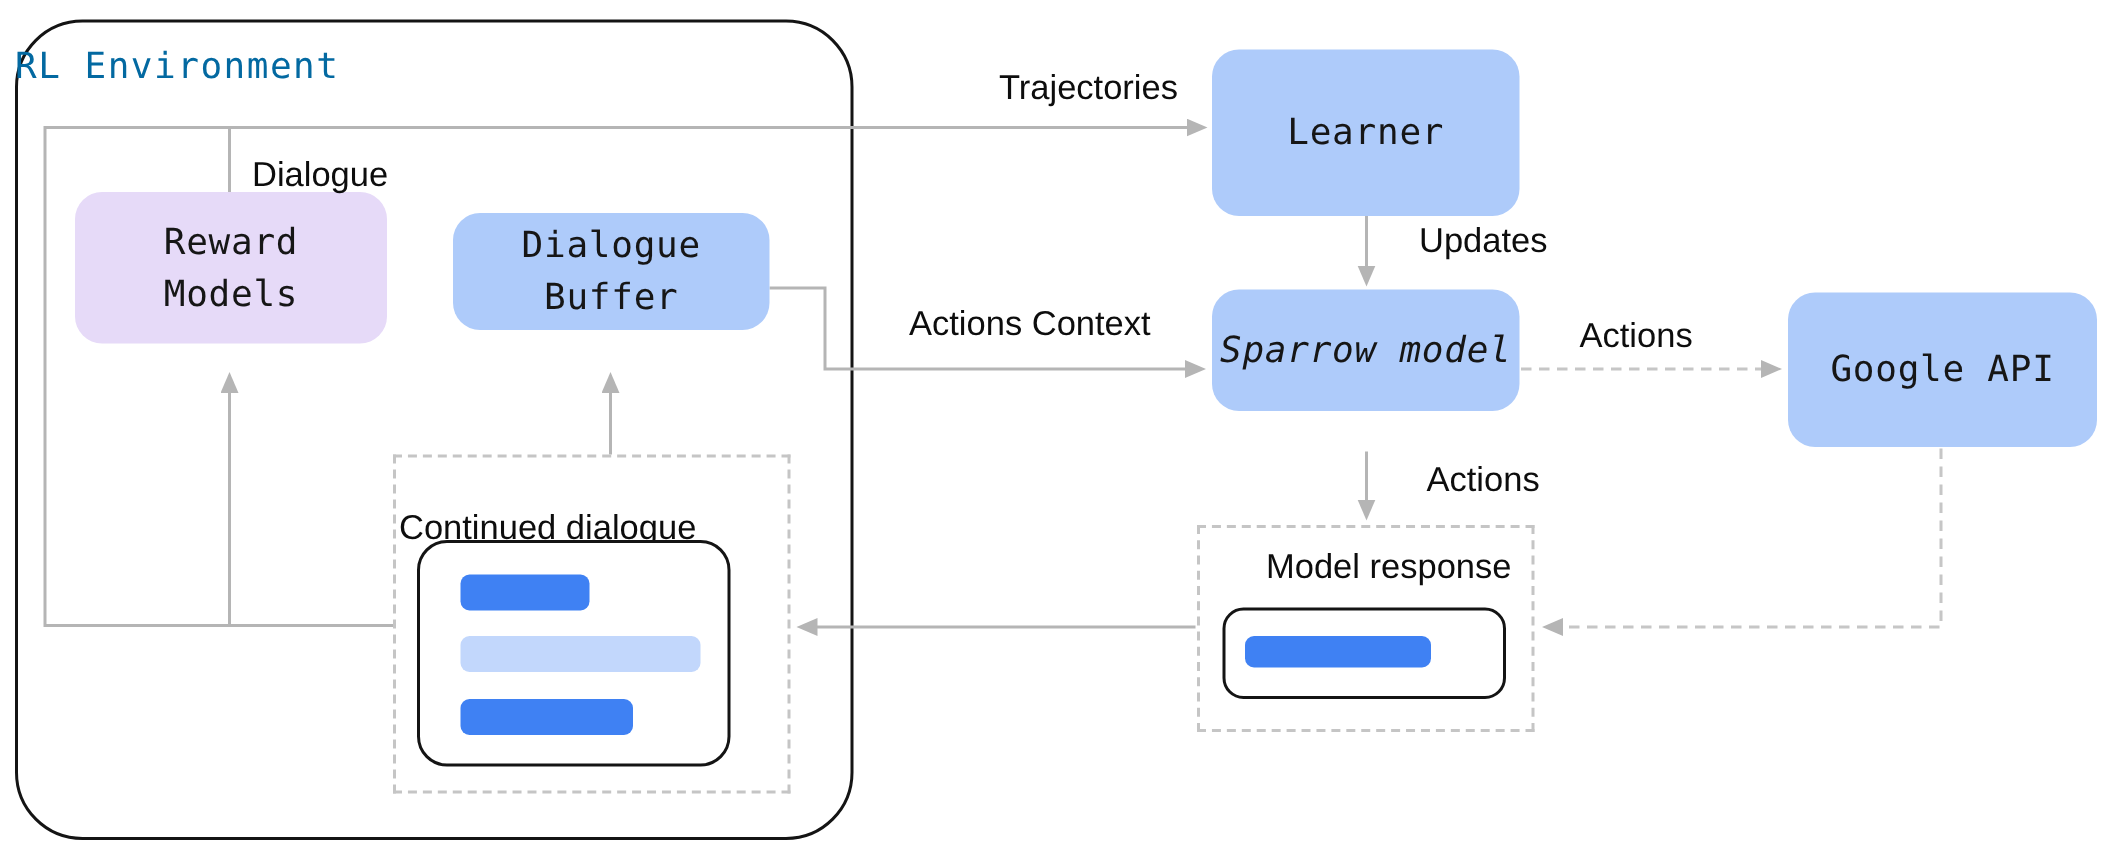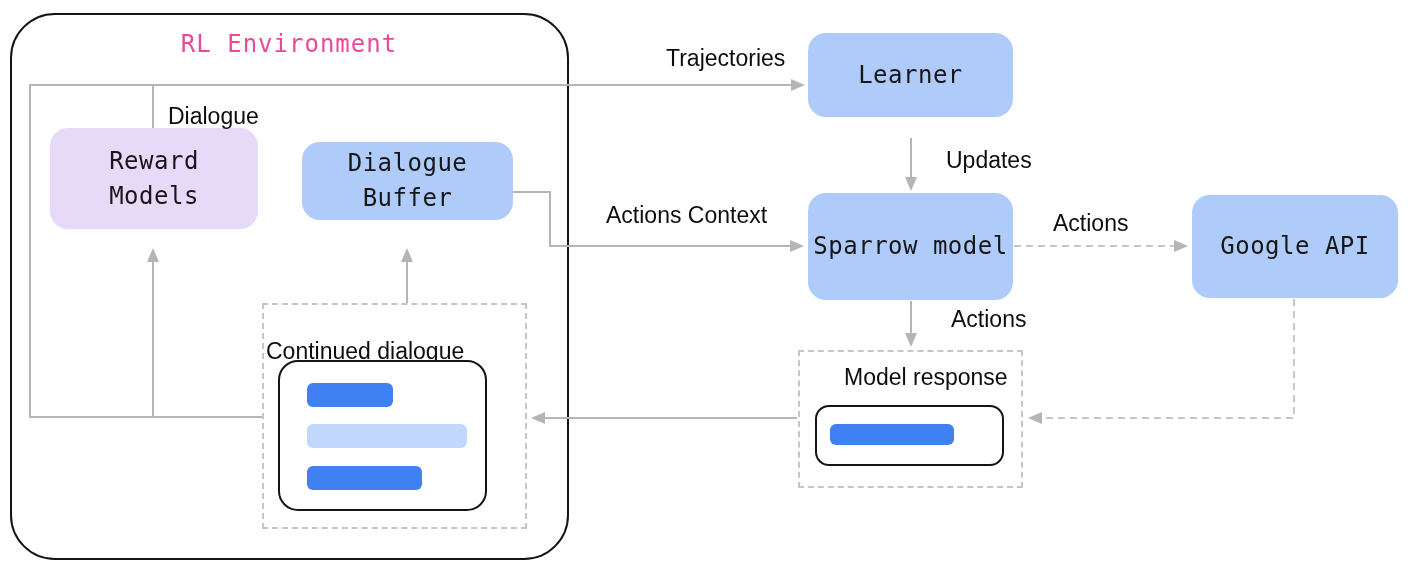--- a/index.html
+++ b/index.html
@@ -21,25 +21,24 @@
   .rl-box {
     left: 10px; top: 13px;
     width: 555px; height: 543px;
     border: 2.5px solid #141414;
     border-radius: 45px;
     background: transparent;
   }
   .rl-title {
     left: 10px; top: 30px;
     width: 558px;
-    text-align: center;
     font-family: "DejaVu Sans Mono", "Liberation Mono", monospace;
     font-size: 24px;
     letter-spacing: 1px;
-    color: #ec4899;
+    color: #0369a1;
   }
 
   
   svg.connectors {
     left: 0; top: 0;
     width: 1408px; height: 576px;
   }
   .edge-solid {
     fill: none;
     stroke: #b5b5b5;
@@ -64,22 +63,22 @@
     letter-spacing: 0.5px;
     line-height: 1.45;
     color: #161616;
     white-space: pre-line;
   }
   .node.blue   { background: #aecbfa; }
   .node.purple { background: #e6daf8; }
 
   .node-reward-models   { left: 50px;   top: 128px; width: 208px; height: 101px; }
   .node-dialogue-buffer { left: 302px;  top: 142px; width: 211px; height: 78px; }
-  .node-learner         { left: 808px;  top: 33px;  width: 205px; height: 84px; }
-  .node-sparrow         { left: 808px;  top: 193px; width: 205px; height: 107px; }
+  .node-learner         { left: 808px;  top: 33px;  width: 205px; height: 111px; }
+  .node-sparrow         { left: 808px;  top: 193px; width: 205px; height: 81px; font-style: italic; }
   .node-google-api      { left: 1192px; top: 195px; width: 206px; height: 103px; }
 
   
   .dashed-group {
     border: 2px dashed #c5c5c5;
     background: transparent;
   }
   .group-continued-dialogue { left: 262px; top: 303px; width: 261px; height: 222px; }
   .group-model-response     { left: 798px; top: 350px; width: 221px; height: 134px; }
 

